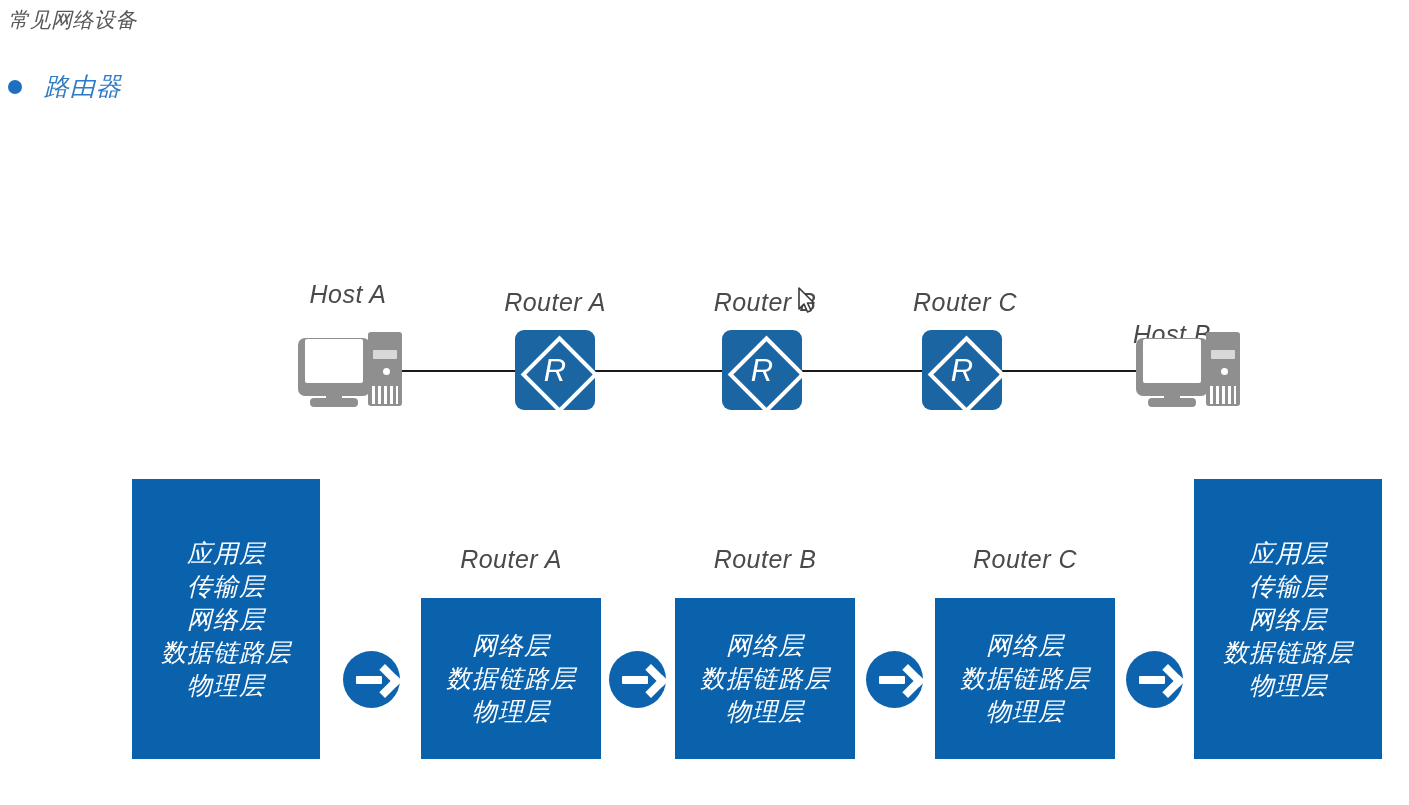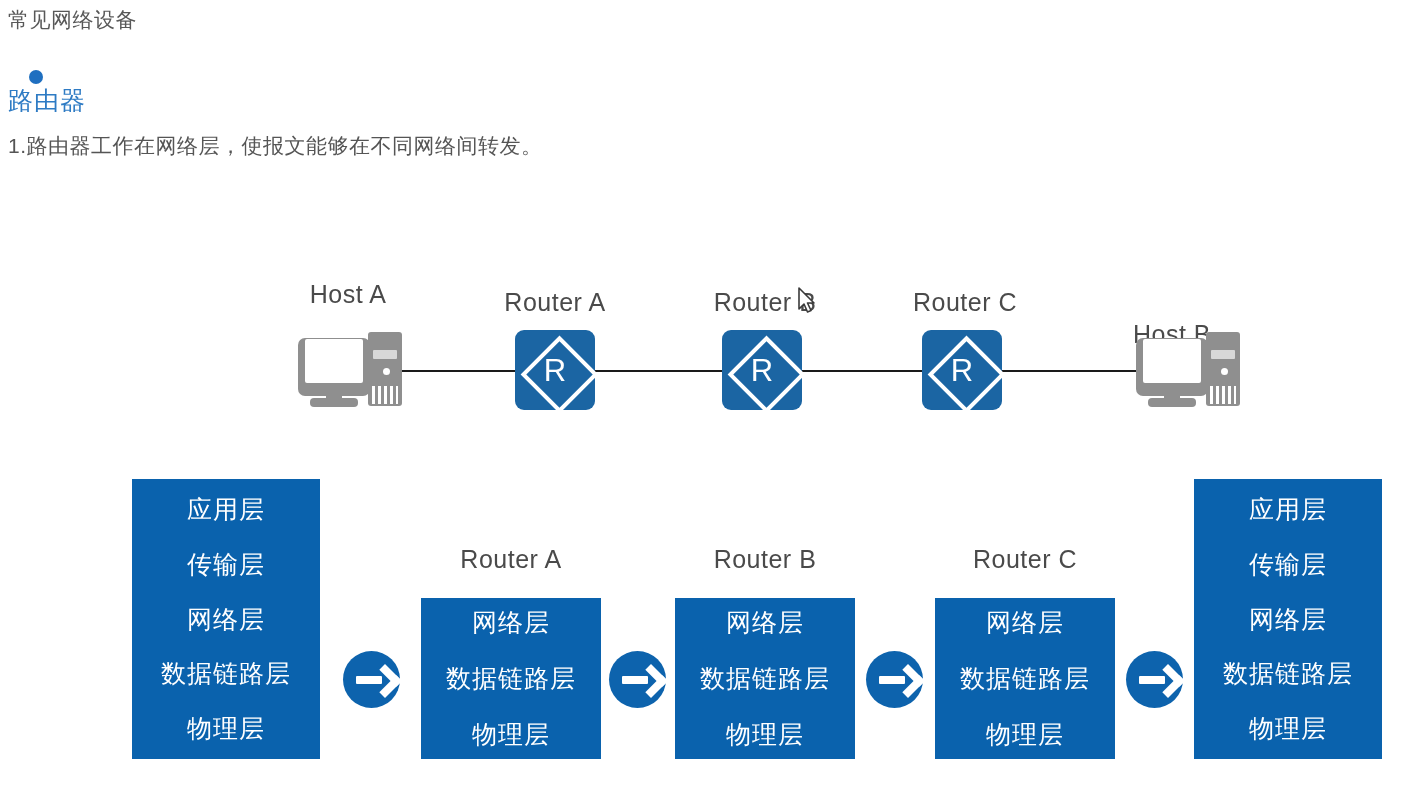--- a/index.html
+++ b/index.html
@@ -1,31 +1,31 @@
 <!DOCTYPE html>
 <html><head>
 <meta charset="utf-8">
 <style>
   html,body{margin:0;padding:0;}
   body{
     width:1409px;height:805px;background:#ffffff;
     font-family:"Liberation Sans","DejaVu Sans",sans-serif;
     position:relative;overflow:hidden;
   }
-  .page{position:relative;width:1171px;height:805px;}
+  .page{position:relative;width:1171px;height:805px;font-style:italic;}
 
   
   .title{
     position:absolute;left:8px;top:6px;
     font-size:21px;color:#585858;letter-spacing:.5px;
     white-space:nowrap;
   }
   .bullet-row{
     position:absolute;left:8px;top:70px;
-    display:flex;align-items:center;white-space:nowrap;flex-direction:column;
+    display:flex;align-items:center;white-space:nowrap;
   }
   .bullet-dot{
     width:14px;height:14px;border-radius:50%;
     background:#1F6FC0;display:inline-block;margin-right:22px;
     flex:0 0 auto;
   }
   .bullet-label{font-size:25px;color:#2E7BC4;letter-spacing:1px;}
   .para{
     position:absolute;left:8px;top:132px;
     font-size:21px;color:#555555;letter-spacing:.5px;white-space:nowrap;
@@ -86,21 +86,21 @@
     position:absolute;left:0;top:0;width:80px;height:80px;
     display:flex;align-items:center;justify-content:center;
     color:#ffffff;font-size:31px;line-height:1;
     font-family:"Liberation Sans","DejaVu Sans",sans-serif;
   }
 
   
   .stackbox{
     position:absolute;background:#0A62AD;
     display:flex;flex-direction:column;align-items:center;
-    justify-content:space-between;
+    justify-content:center;
     color:#ffffff;font-size:25px;letter-spacing:1px;
   }
   .stackbox span{display:block;white-space:nowrap;}
   .stack-title{
     position:absolute;font-size:25px;color:#4a4a4a;
     white-space:nowrap;text-align:center;letter-spacing:.5px;
   }
   .arrow{
     position:absolute;width:57px;height:57px;border-radius:50%;
     background:#0D63AD;
@@ -123,21 +123,20 @@
 
 <div class="page">
 
   <div class="title">常见网络设备</div>
 
   <div class="bullet-row">
     <span class="bullet-dot"></span>
     <span class="bullet-label">路由器</span>
   </div>
 
-  <div class="para">1.路由器工作在网络层，使报文能够在不同网络间转发。</div>
 
   <div>
 
     <div class="topo-line" style="left:348px;width:172px;"></div>
     <div class="topo-line" style="left:590px;width:140px;"></div>
     <div class="topo-line" style="left:798px;width:130px;"></div>
     <div class="topo-line" style="left:1000px;width:140px;"></div>
 
     <div class="node-label" style="left:248px;top:280px;width:200px;">Host A</div>
     <div class="pc" style="left:298px;top:332px;">

